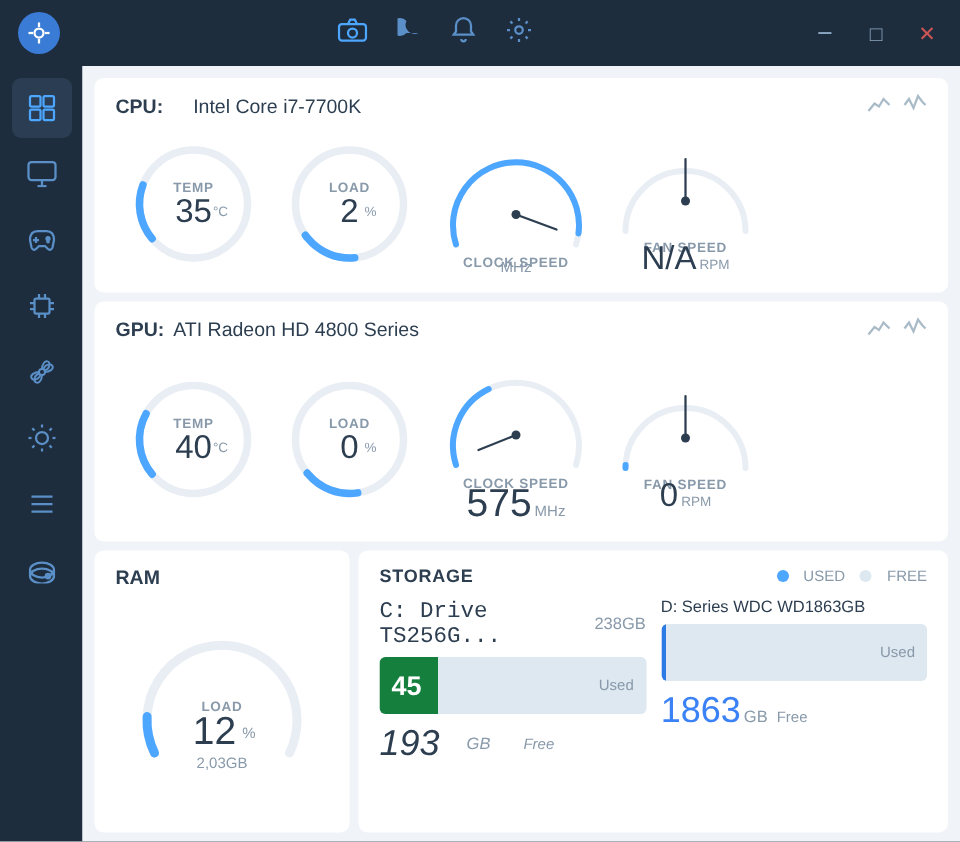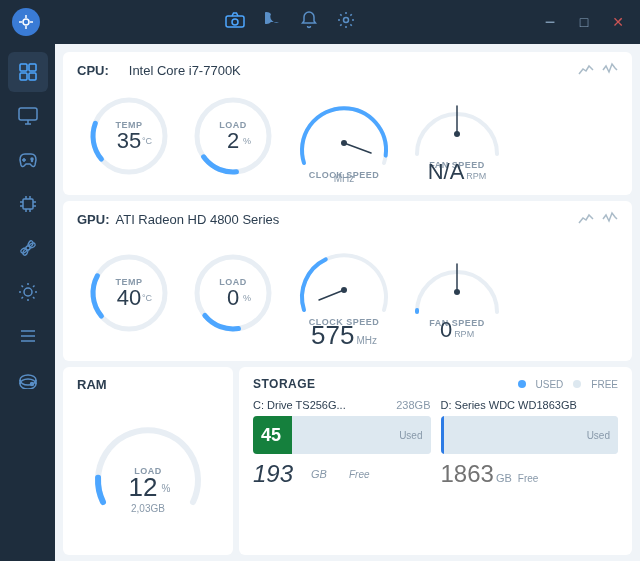--- a/index.html
+++ b/index.html
@@ -342,21 +342,21 @@
               <span style="font-size:10px; color:#8899aa;">USED</span>
               <span class="legend-dot" style="background:#dde8f0;"></span>
               <span style="font-size:10px; color:#8899aa;">FREE</span>
             </div>
           </div>
 
           <div class="storage-drives">
 
             <div class="drive-item">
               <div style="display:flex; justify-content:space-between; align-items:center; margin-bottom:5px;">
-                <span style="font-size:11px; color:#2c3e50; font-weight:500;">C: Drive TS256G...</span>
+                <span style="font-size:15px; color:#2c3e50; font-weight:500;font-family:Liberation Mono, monospace;">C: Drive TS256G...</span>
                 <span style="font-size:11px; color:#8899aa;">238GB</span>
               </div>
               <div style="height:38px; background:#e8eef4; border-radius:4px; overflow:hidden; display:flex; margin-bottom:6px;">
                 <div style="width:22%; background:#15803d; display:flex; align-items:center; padding-left:8px;">
                   <span style="font-size:18px; font-weight:700; color:white;">45</span>
                 </div>
                 <div style="flex:1; background:#dde8f0; display:flex; align-items:center; justify-content:flex-end; padding-right:8px;">
                   <span style="font-size:10px; color:#8899aa;">Used</span>
                 </div>
               </div>
@@ -373,21 +373,21 @@
                 <span style="font-size:11px; color:#8899aa;"></span>
               </div>
               <div style="height:38px; background:#e8eef4; border-radius:4px; overflow:hidden; display:flex; margin-bottom:6px;">
                 <div style="width:2%; background:#2c7be5; display:flex; align-items:center;">
                 </div>
                 <div style="flex:1; background:#dde8f0; display:flex; align-items:center; justify-content:flex-end; padding-right:8px;">
                   <span style="font-size:10px; color:#8899aa;">Used</span>
                 </div>
               </div>
               <div style="display:flex; align-items:baseline; gap:2px;">
-                <span style="font-size:24px; font-weight:300; color:#737373;">1863</span>
+                <span style="font-size:24px; font-weight:300; color:#3b82f6;">1863</span>
                 <span style="font-size:11px; color:#8899aa;">GB</span>
                 <span style="font-size:10px; color:#8899aa; margin-left:4px;">Free</span>
               </div>
             </div>
           </div>
         </div>
       </div>
 
     </div>
   </div>

